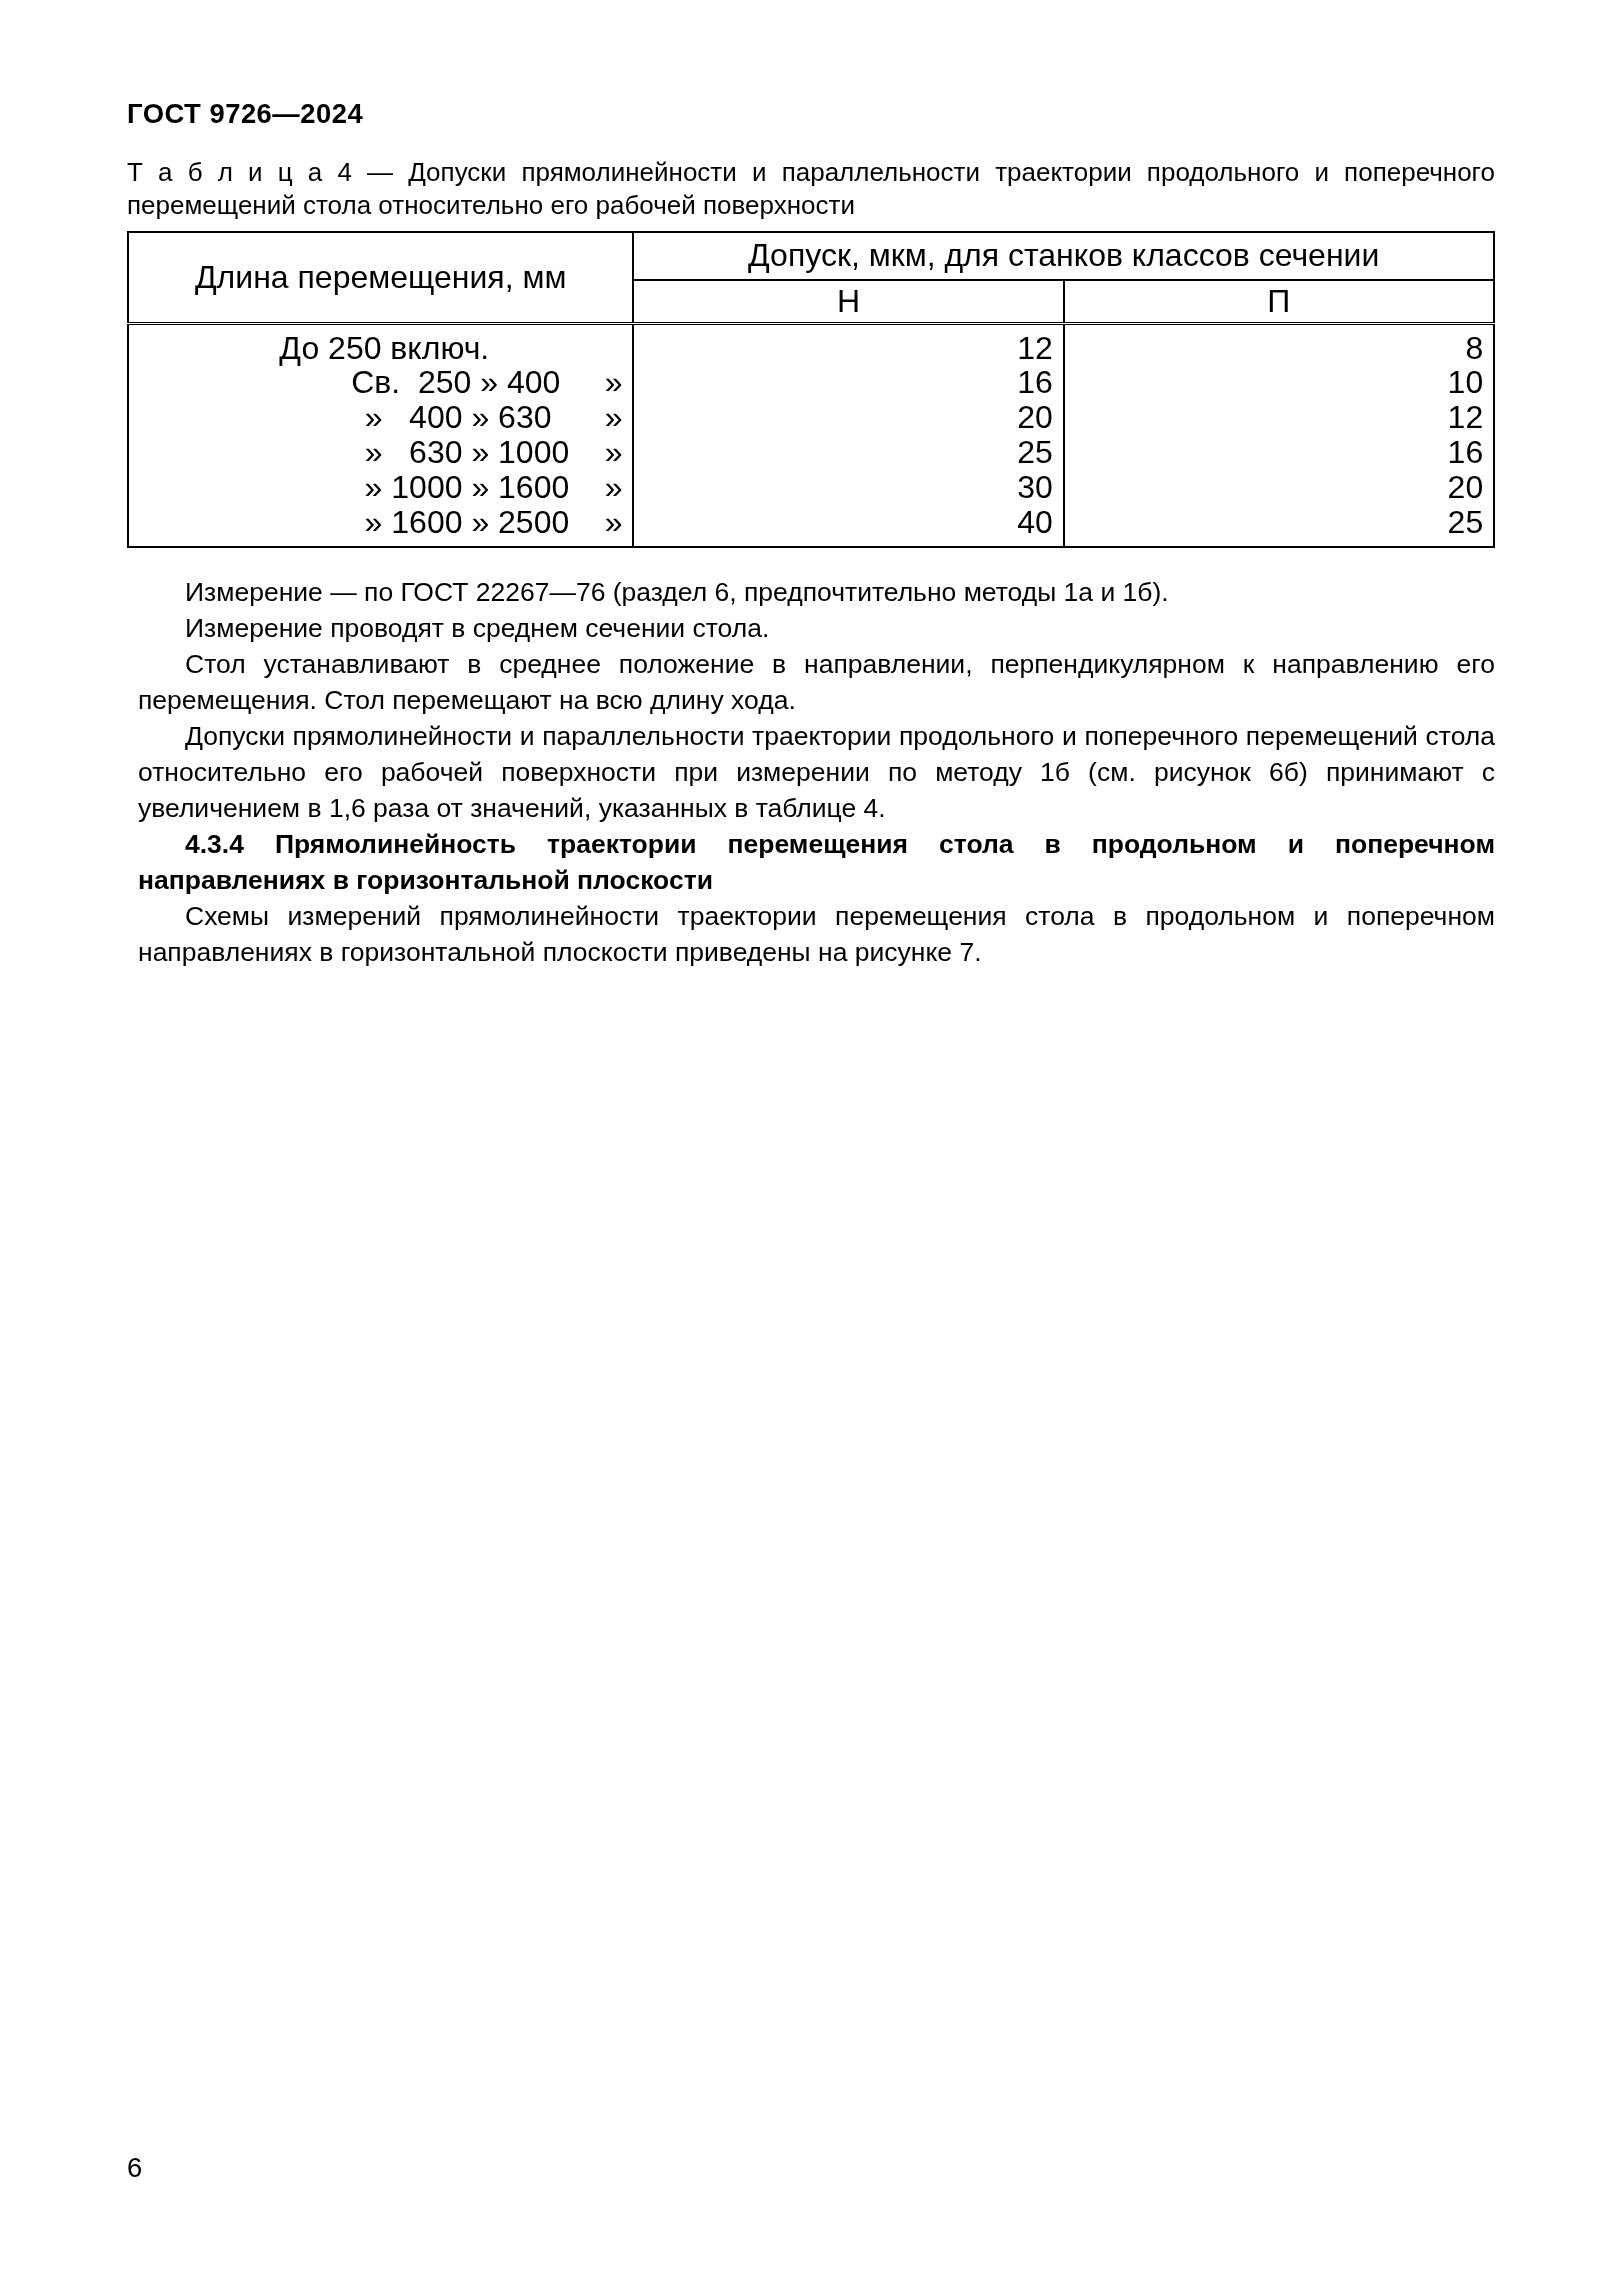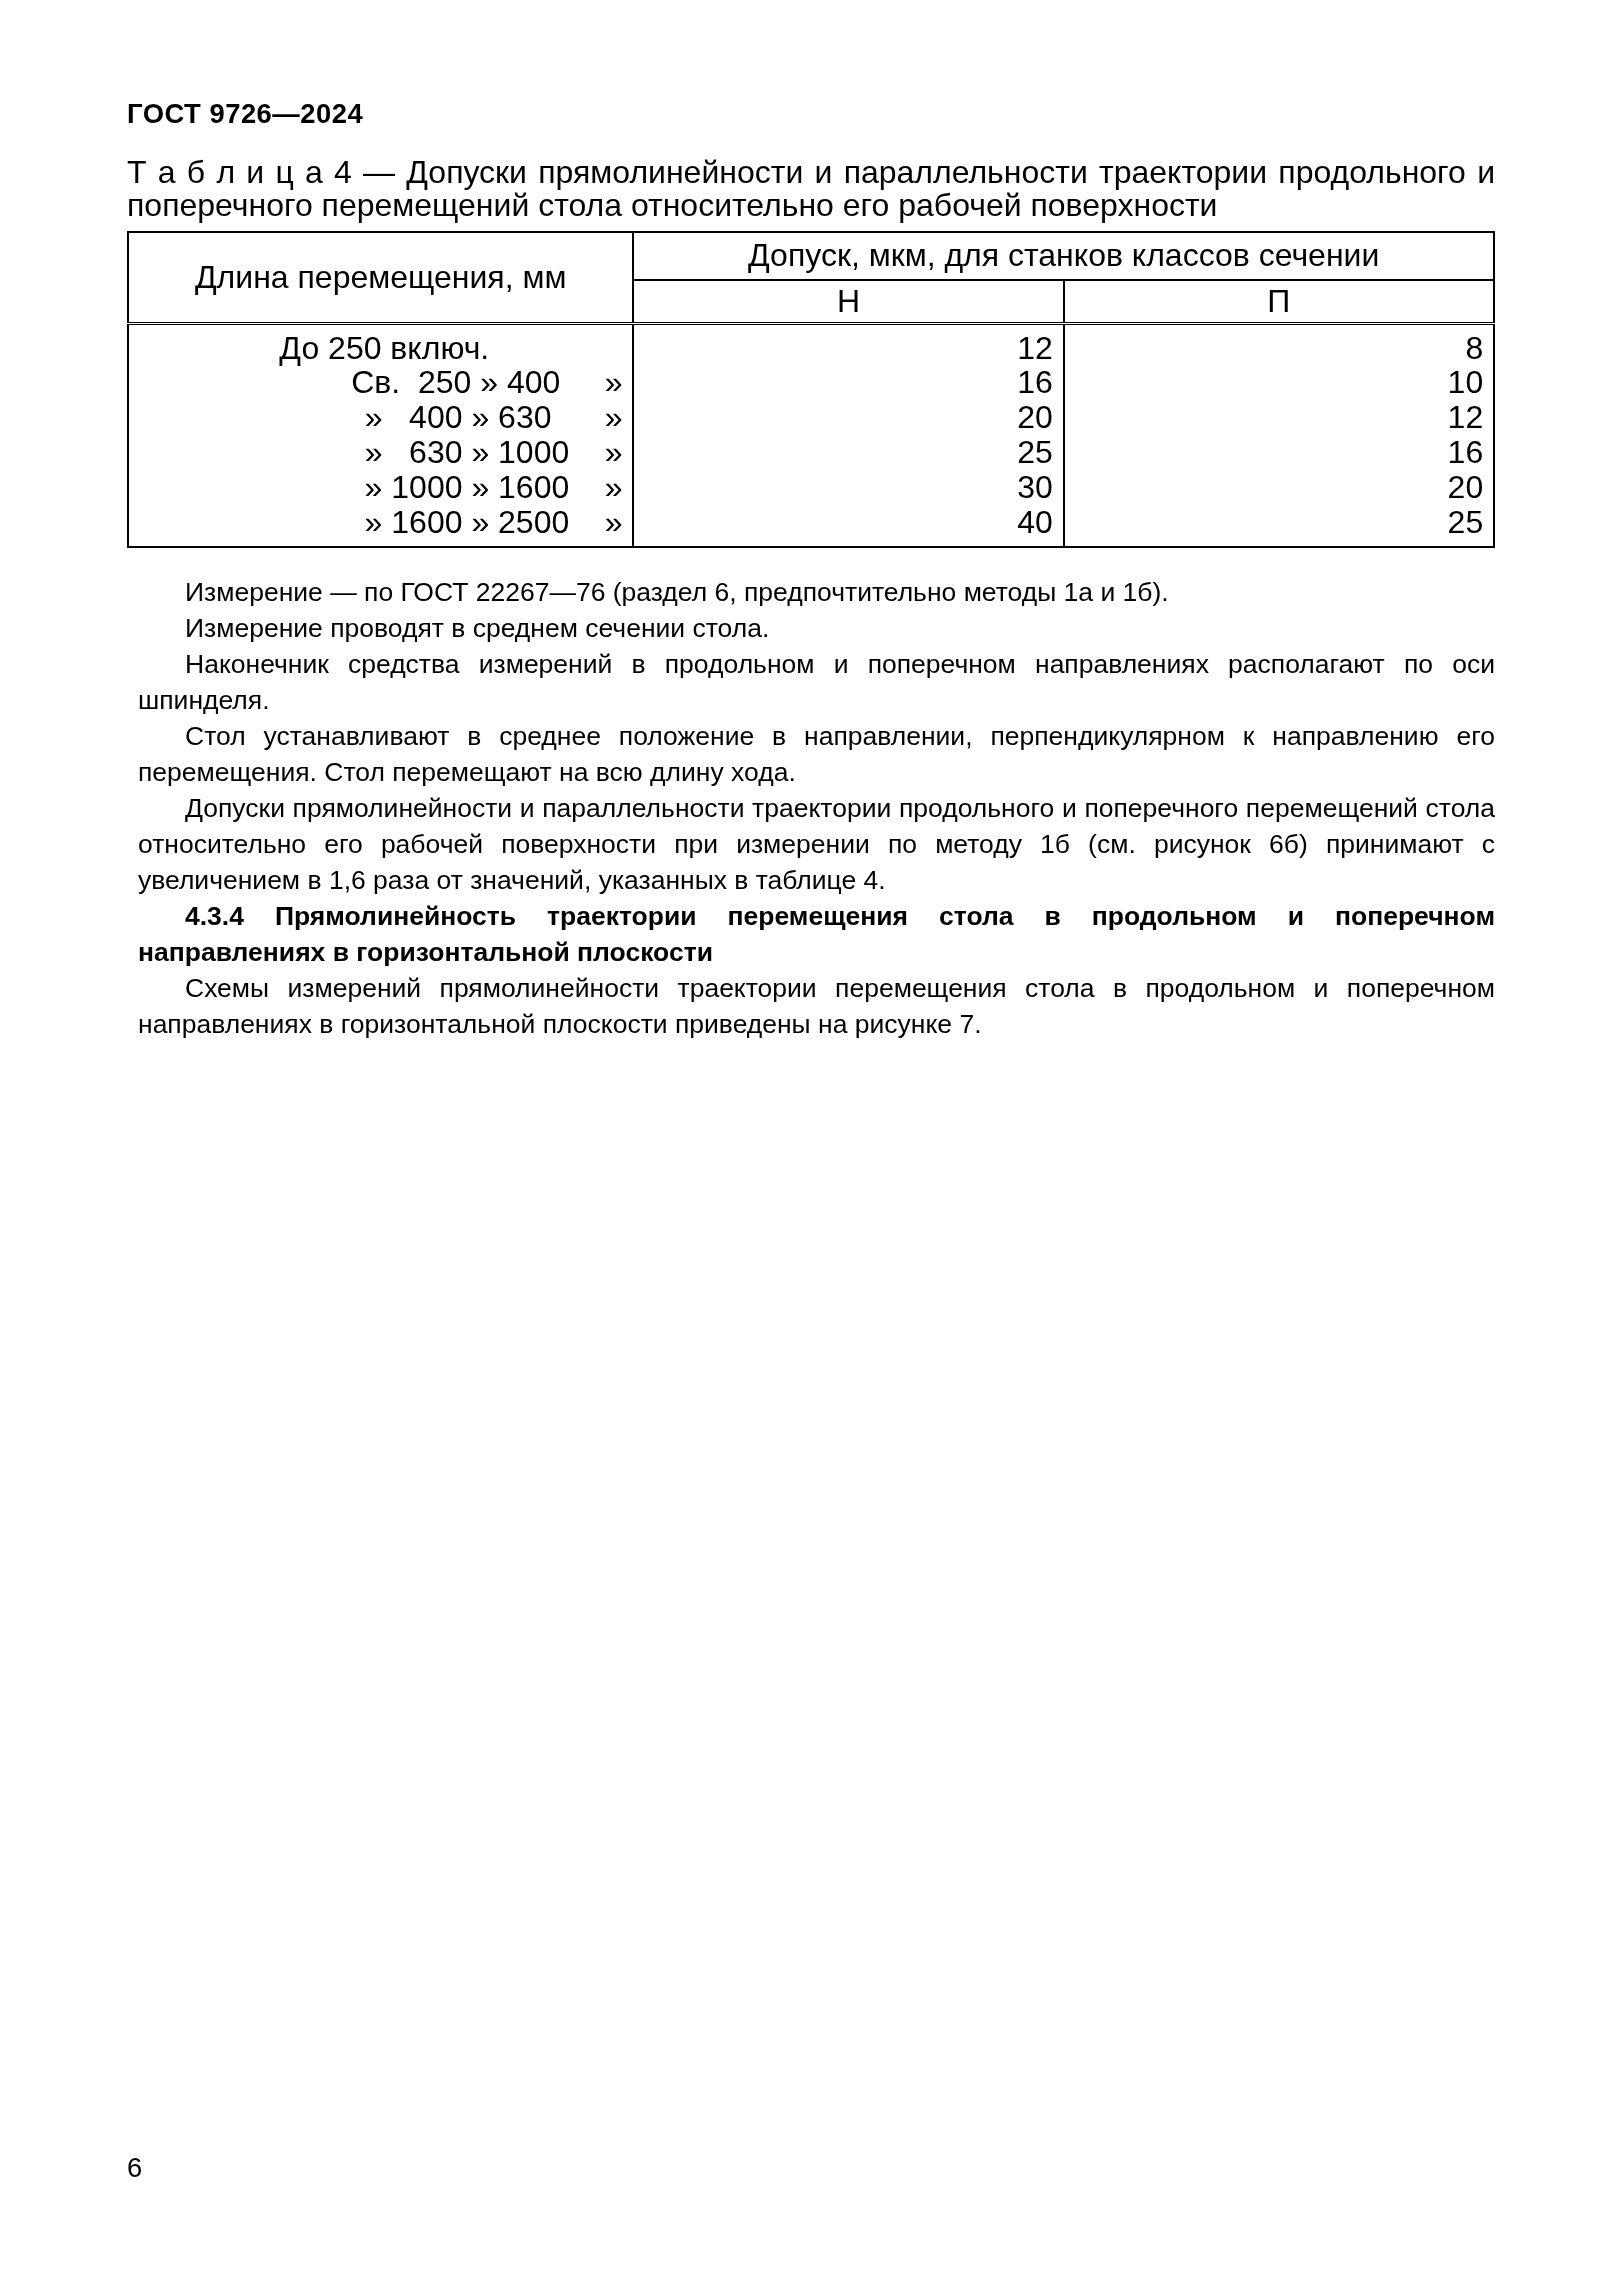--- a/index.html
+++ b/index.html
@@ -23,21 +23,21 @@
     top: 98px;
     width: 1368px;
   }
   .doc-header {
     font-size: 27.4px;
     font-weight: bold;
     letter-spacing: 0.5px;
   }
   .table-caption {
     margin: 25.5px 0 0 0;
-    font-size: 32px;
+    font-size: 26px;
     line-height: 33px;
     text-align: justify;
   }
   table.gost {
     width: 100%;
     border-collapse: collapse;
     margin-top: 9px;
     font-size: 32px;
     line-height: 29px;
     border: 2px solid #000;
@@ -154,21 +154,20 @@
           <td class="len">» 1600 » 2500    »</td>
           <td>40</td>
           <td>25</td>
         </tr>
       </tbody>
     </table>
 
     <div class="body-text">
       <p>Измерение — по ГОСТ 22267—76 (раздел 6, предпочтительно методы 1а и 1б).</p>
       <p>Измерение проводят в среднем сечении стола.</p>
-      <p>Наконечник средства измерений в продольном и поперечном направлениях располагают по оси шпинделя.</p>
       <p>Стол устанавливают в среднее положение в направлении, перпендикулярном к направлению его перемещения. Стол перемещают на всю длину хода.</p>
       <p>Допуски прямолинейности и параллельности траектории продольного и поперечного перемещений стола относительно его рабочей поверхности при измерении по методу 1б (см. рисунок 6б) принимают с увеличением в 1,6 раза от значений, указанных в таблице 4.</p>
       <p class="bold">4.3.4 Прямолинейность траектории перемещения стола в продольном и поперечном направлениях в горизонтальной плоскости</p>
       <p>Схемы измерений прямолинейности траектории перемещения стола в продольном и поперечном направлениях в горизонтальной плоскости приведены на рисунке 7.</p>
     </div>
 
   </div>
 
   <div class="page-number">6</div>
 </div>

